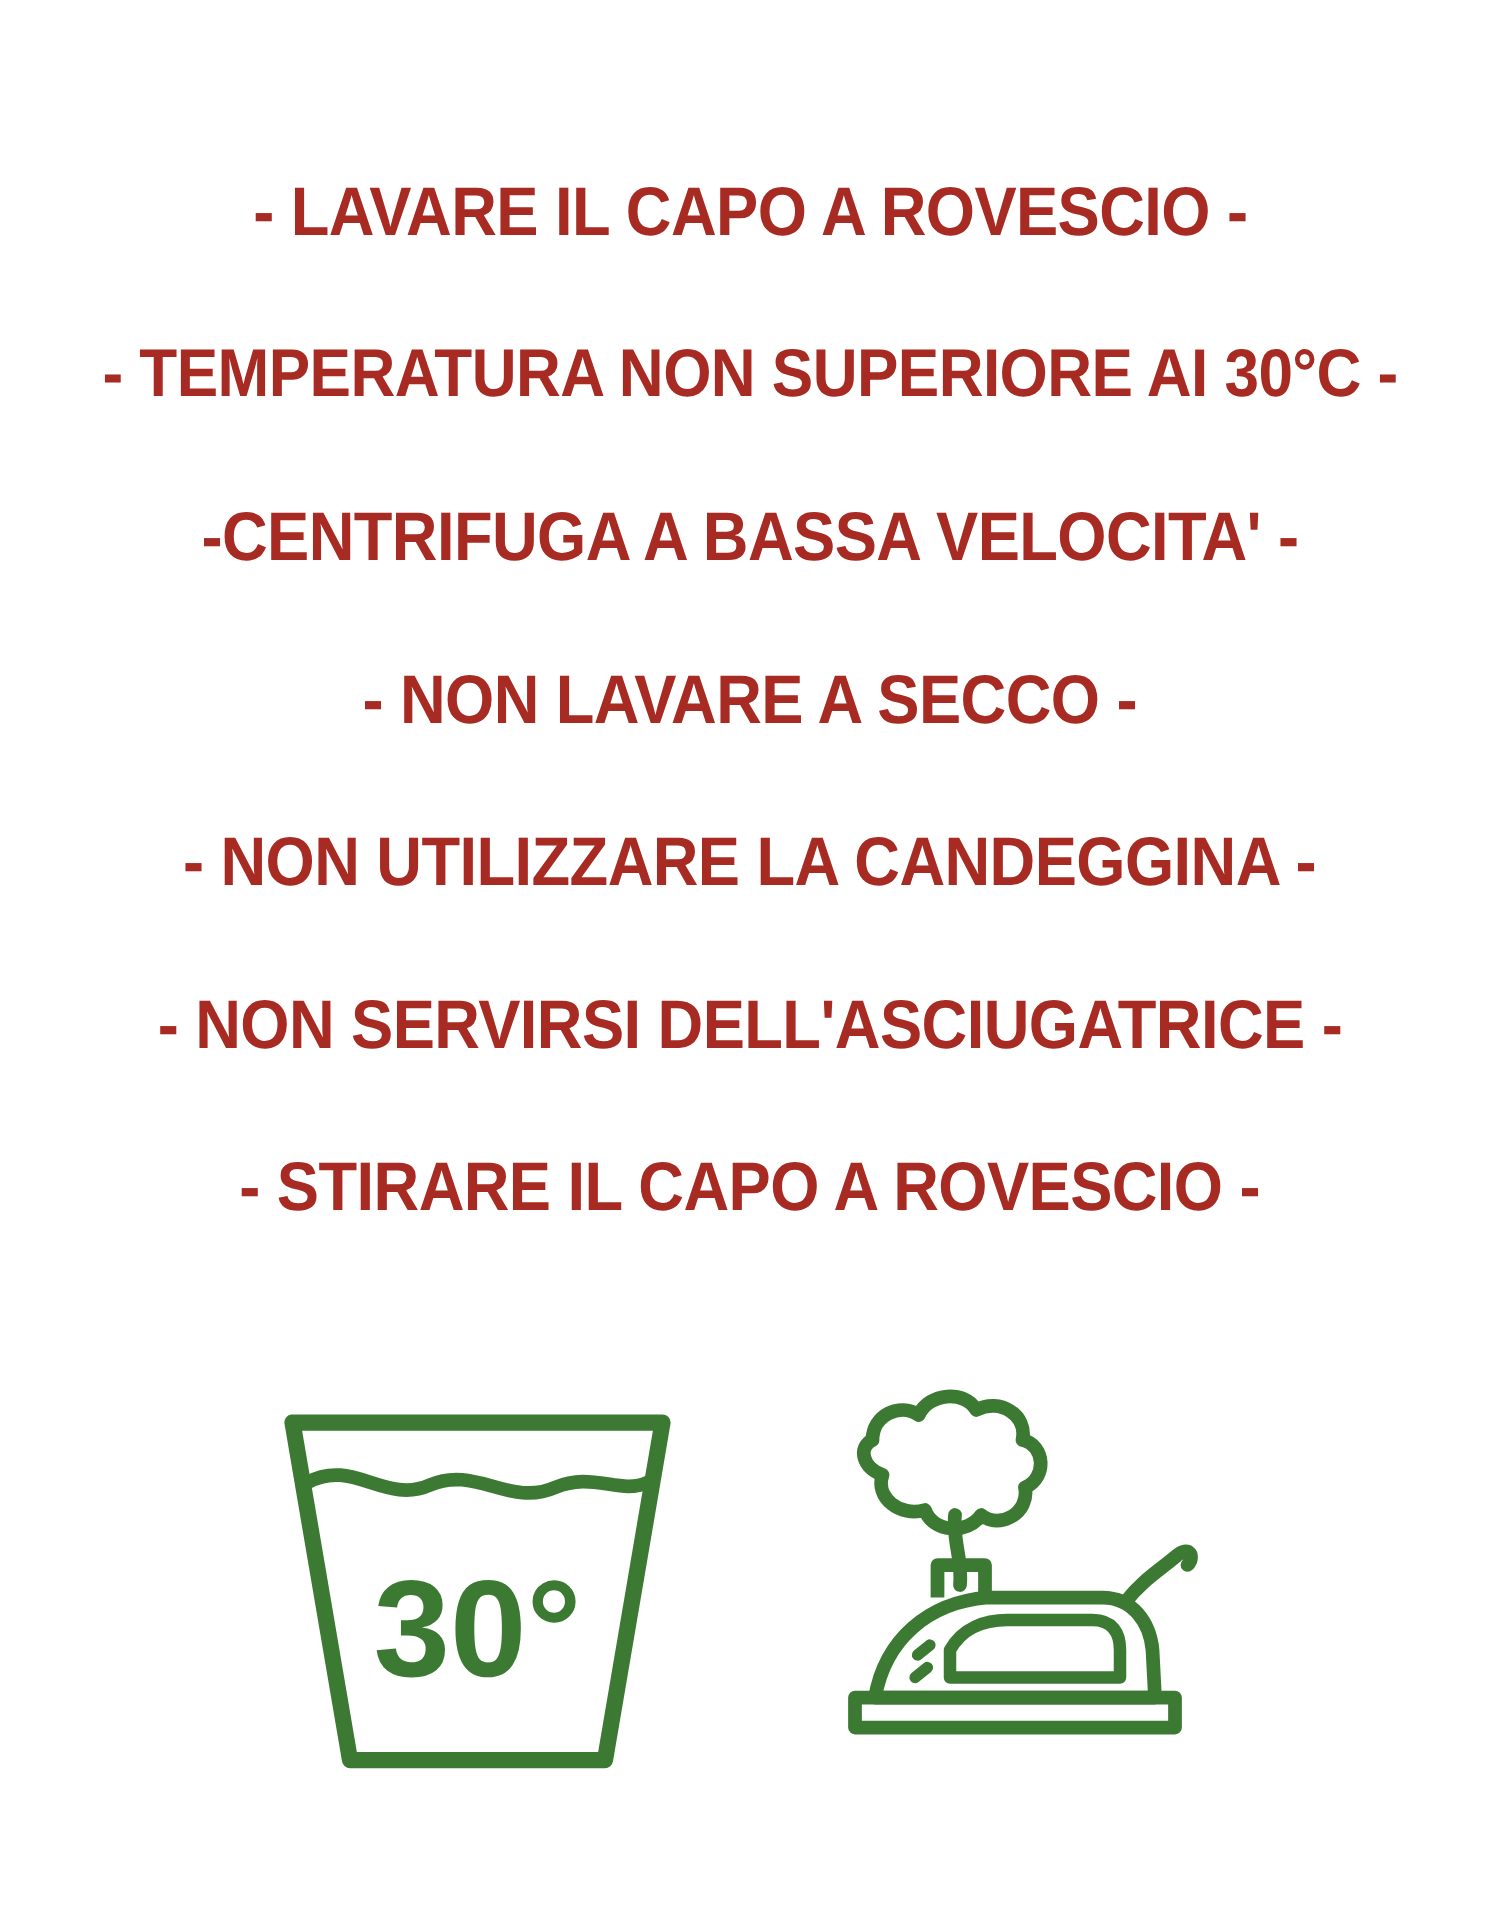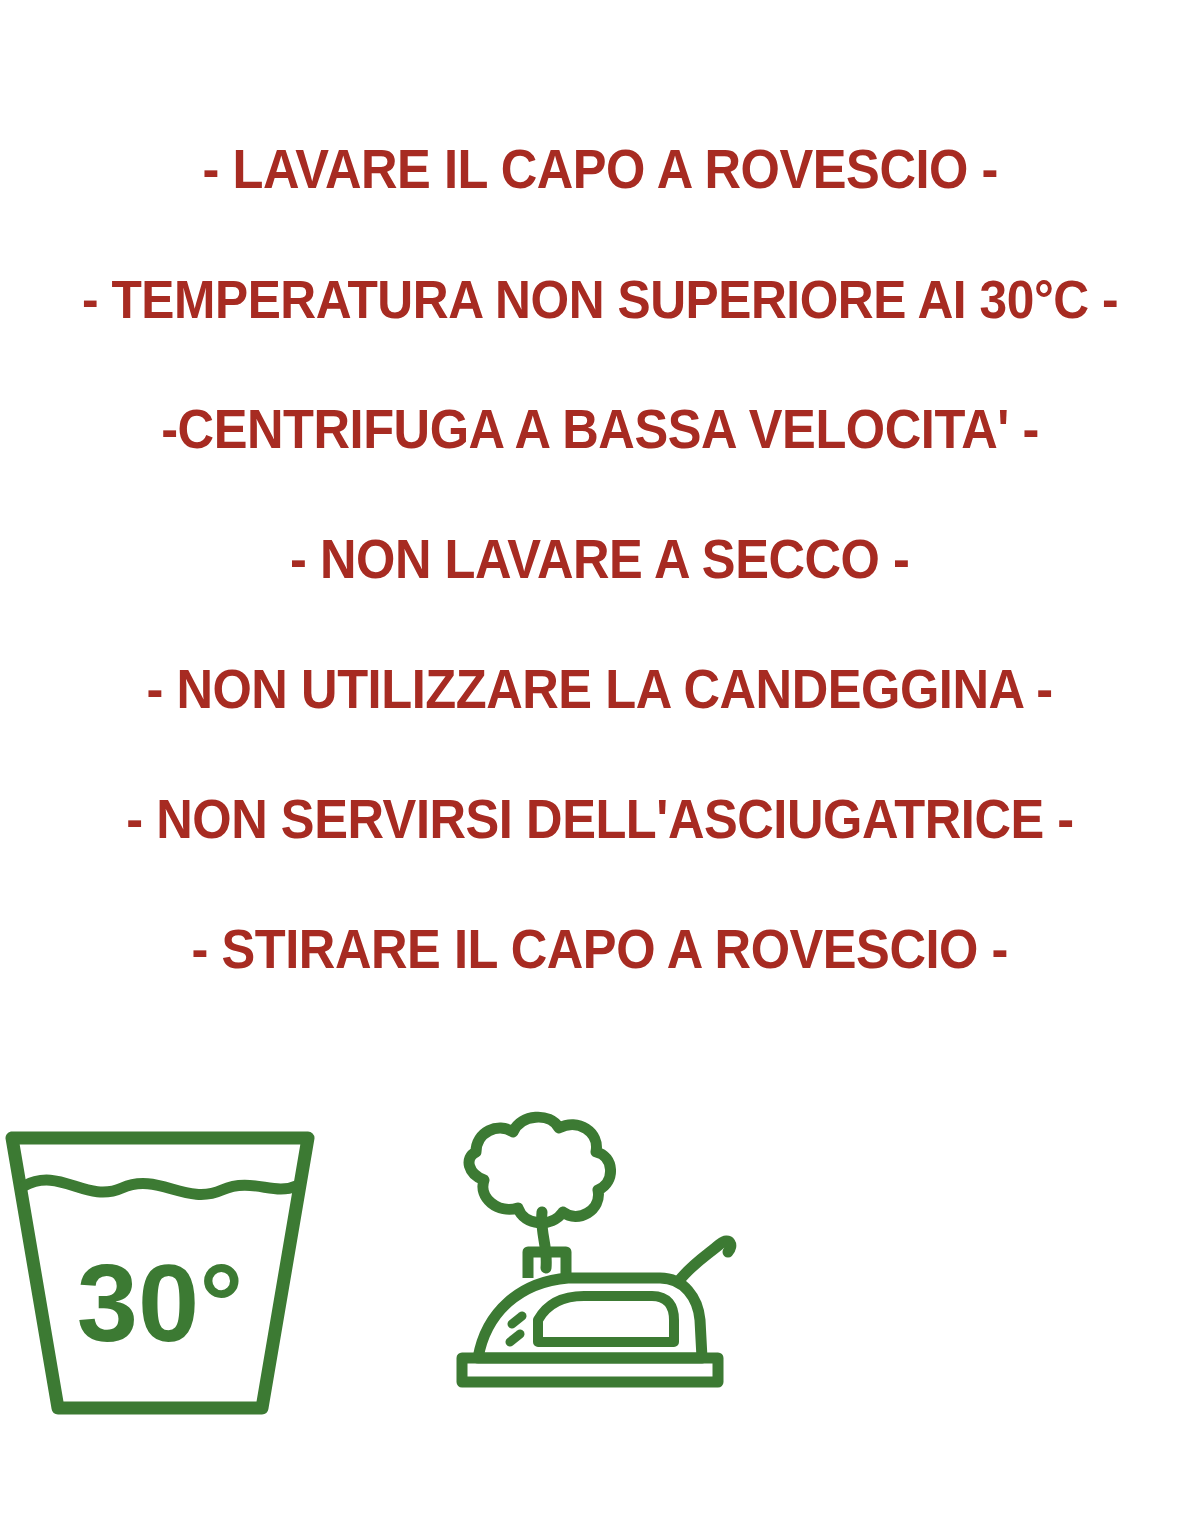--- a/index.html
+++ b/index.html
@@ -44,20 +44,21 @@
     transform-origin: center center;
   }
   .line.l2 {
     font-size: 54px;
   }
   .symbols {
     margin-top: 92px;
     width: 100%;
     display: flex;
     flex-direction: row;
+    justify-content: center;
     align-items: flex-end;
     gap: 96px;
   }
   .symbol {
     display: block;
   }
   .wash-symbol svg, .iron-symbol svg {
     display: block;
   }
 </style>

